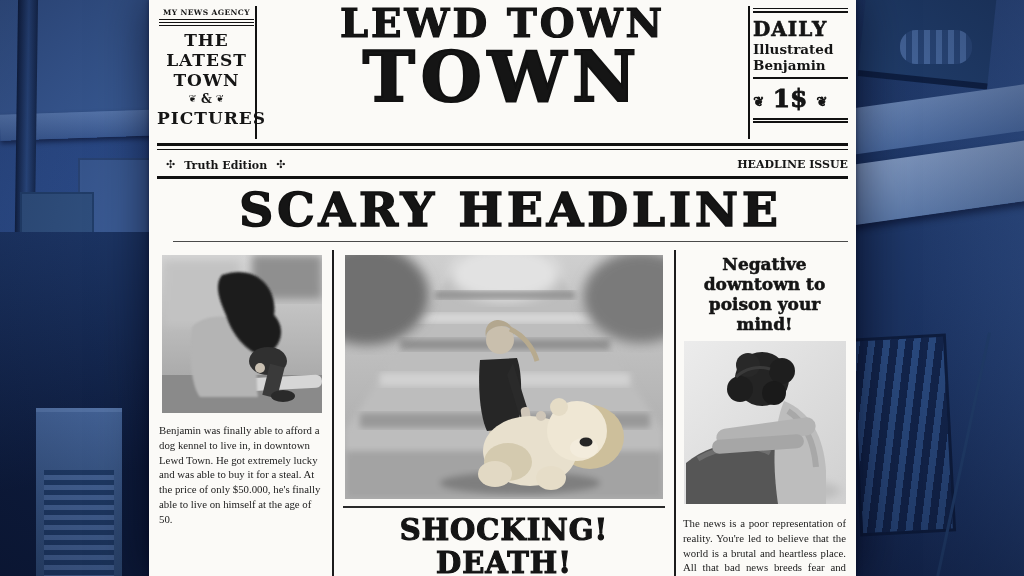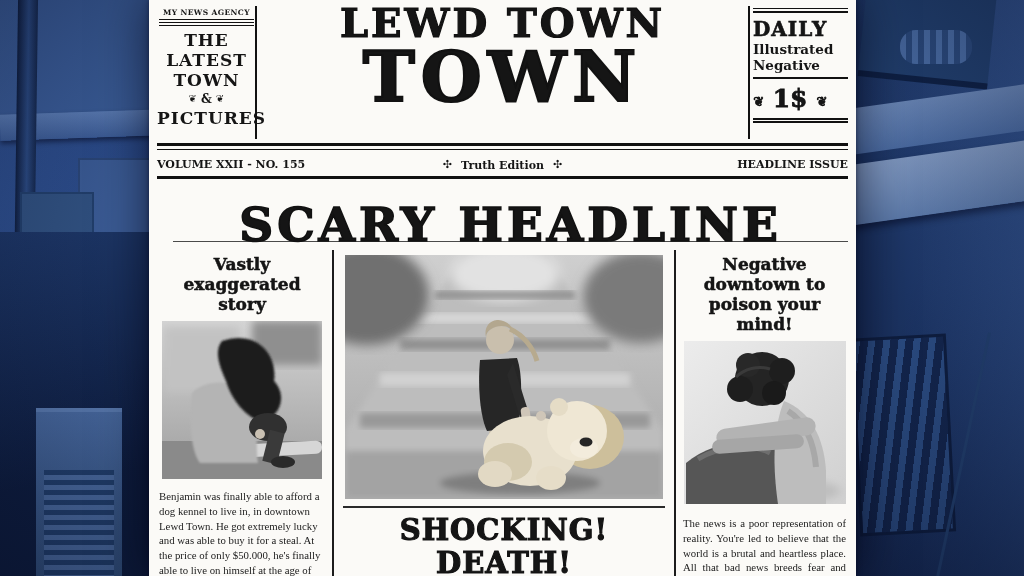--- a/index.html
+++ b/index.html
@@ -74,21 +74,21 @@
   .volume-bar{position:absolute;left:8px;right:8px;top:153px;height:23px;
               border-bottom:3px solid #111;display:flex;align-items:center;
               font-size:11px;font-weight:bold;}
   .vol-left{flex:1;text-align:left;}
   .vol-center{text-align:left;}
   .vol-center .orn{margin:0 9px;font-size:11px;}
   .vol-right{flex:1;text-align:right;}
 
   .headline{position:absolute;left:24px;right:8px;top:177px;height:65px;
             border-bottom:1.5px solid #4a4a4a;text-align:center;
-            font-size:47px;font-weight:bold;letter-spacing:4px;padding-top:20px;
+            font-size:47px;font-weight:bold;letter-spacing:4px;padding-top:5px;
             -webkit-text-stroke:1.6px #111;box-sizing:border-box;}
 
   .columns{position:absolute;left:8px;right:8px;top:250px;bottom:0;display:flex;overflow:hidden;}
   .col{overflow:hidden;}
   .col-left{width:166px;margin-left:2px;}
   .col-divider{width:2px;background:#1c1c1c;margin:0 7px;}
   .col-center{width:326px;}
   .col-right{width:163px;}
   .col-heading{font-size:17px;line-height:20px;font-weight:bold;text-align:center;
                margin:4px 0 7px;-webkit-text-stroke:.5px #111;}
@@ -149,47 +149,45 @@
         <div class="title-top">LEWD TOWN</div>
         <div class="title-main">TOWN</div>
       </div>
 
       <div class="mast-divider mdr"></div>
 
       <div class="info-box">
         <div class="rule2"></div>
         <div class="info-daily">DAILY</div>
         <div class="info-line">Illustrated</div>
-        <div class="info-line">Negative</div>
+        <div class="info-line">Benjamin</div>
         <div class="rule1"></div>
         <div class="info-price">
           <span class="orn">❦</span>
           <span>1$</span>
           <span class="orn">❦</span>
         </div>
         <div class="rule2"></div>
       </div>
     </header>
 
     <div class="mast-bottom"></div>
 
     <div class="volume-bar">
-      <span class="vol-left">VOLUME XXII - NO. 155</span>
       <span class="vol-center">
         <span class="orn">✣</span><span>Truth Edition</span><span class="orn">✣</span>
       </span>
       <span class="vol-right">HEADLINE ISSUE</span>
     </div>
 
     <div class="headline">SCARY HEADLINE</div>
 
     <div class="columns">
 
       <div class="col col-left">
-        <div class="col-heading">Vastly exaggerated story</div>
         <div class="photo-wrap-left">
           <svg class="photo" width="160" height="158" viewBox="0 0 160 158">
             <defs>
               <linearGradient id="p1bg" x1="0" y1="0" x2="0" y2="1">
                 <stop offset="0" stop-color="#d4d4d4"></stop>
                   <stop offset="1" stop-color="#9e9e9e"></stop>
               </linearGradient>
               <filter id="bl4">
                   <feGaussianBlur stdDeviation="4"></feGaussianBlur>
                 </filter>

